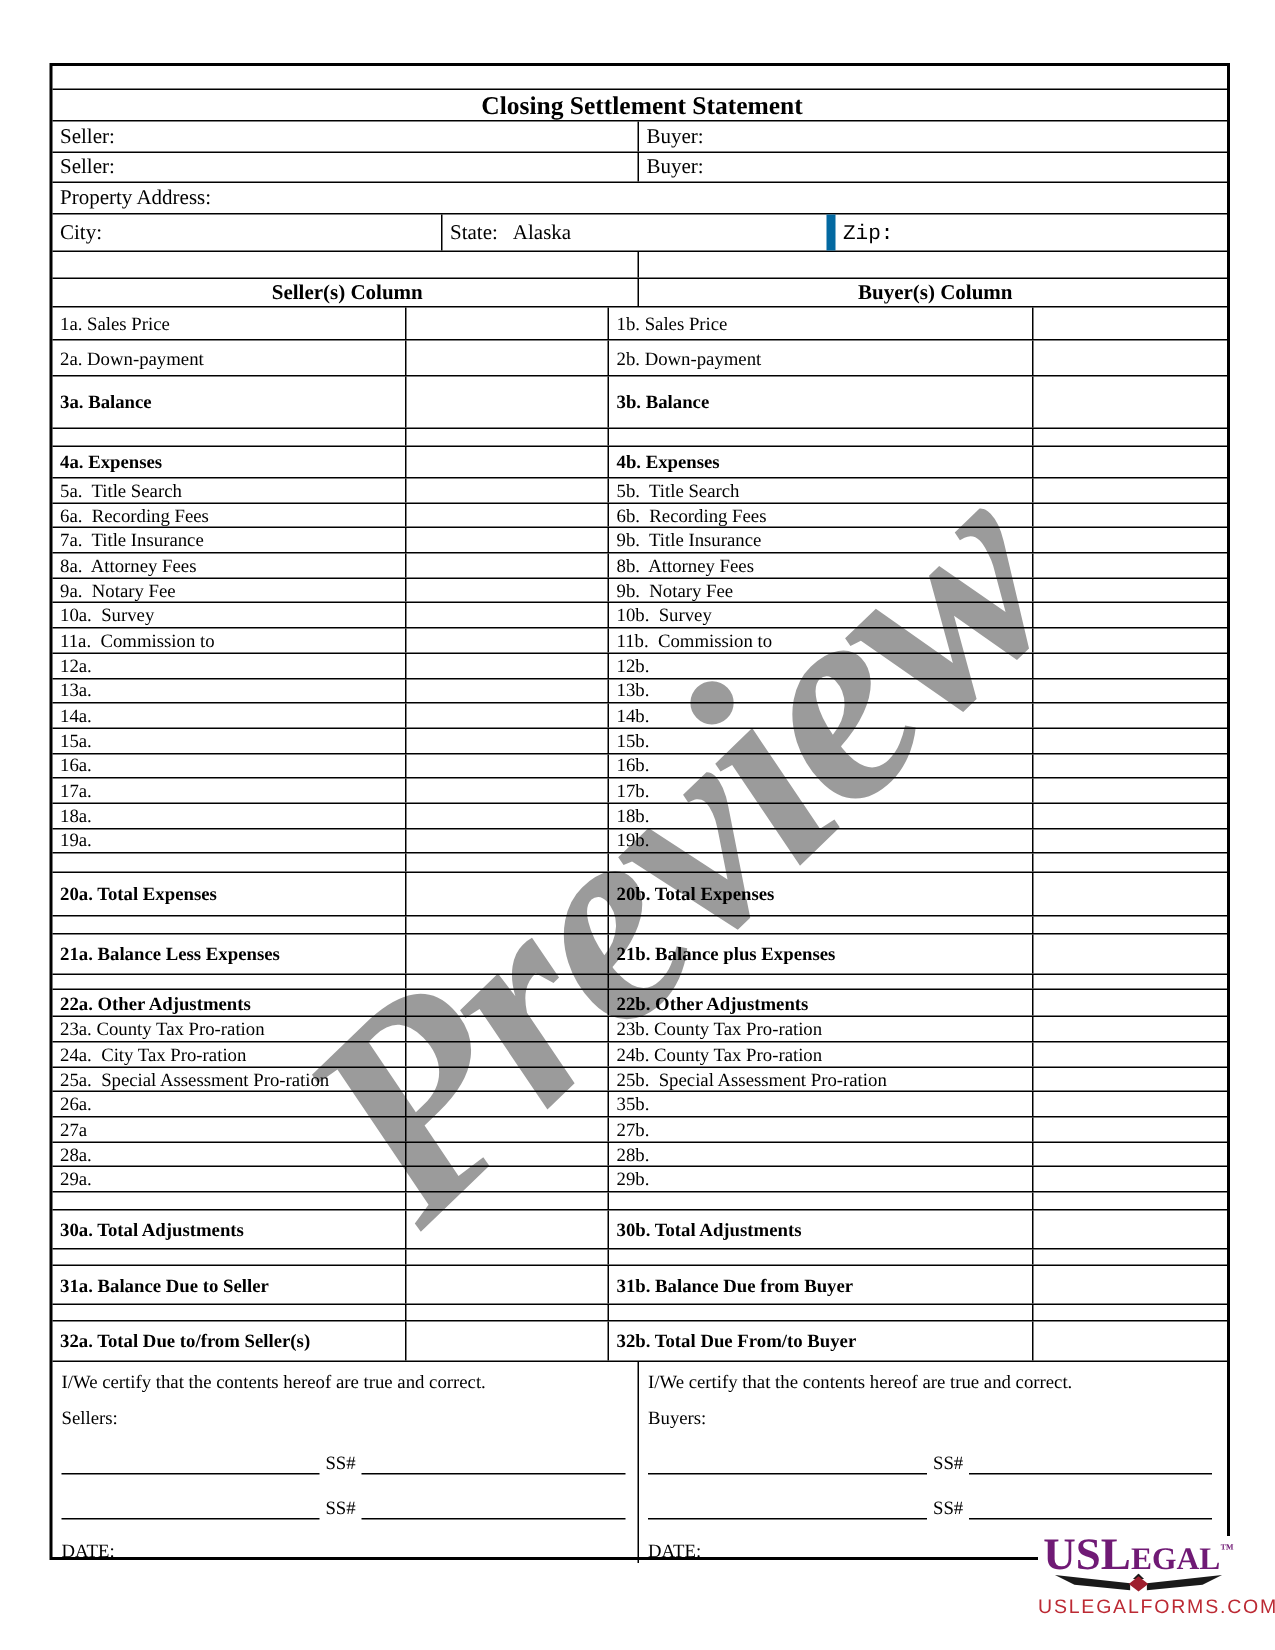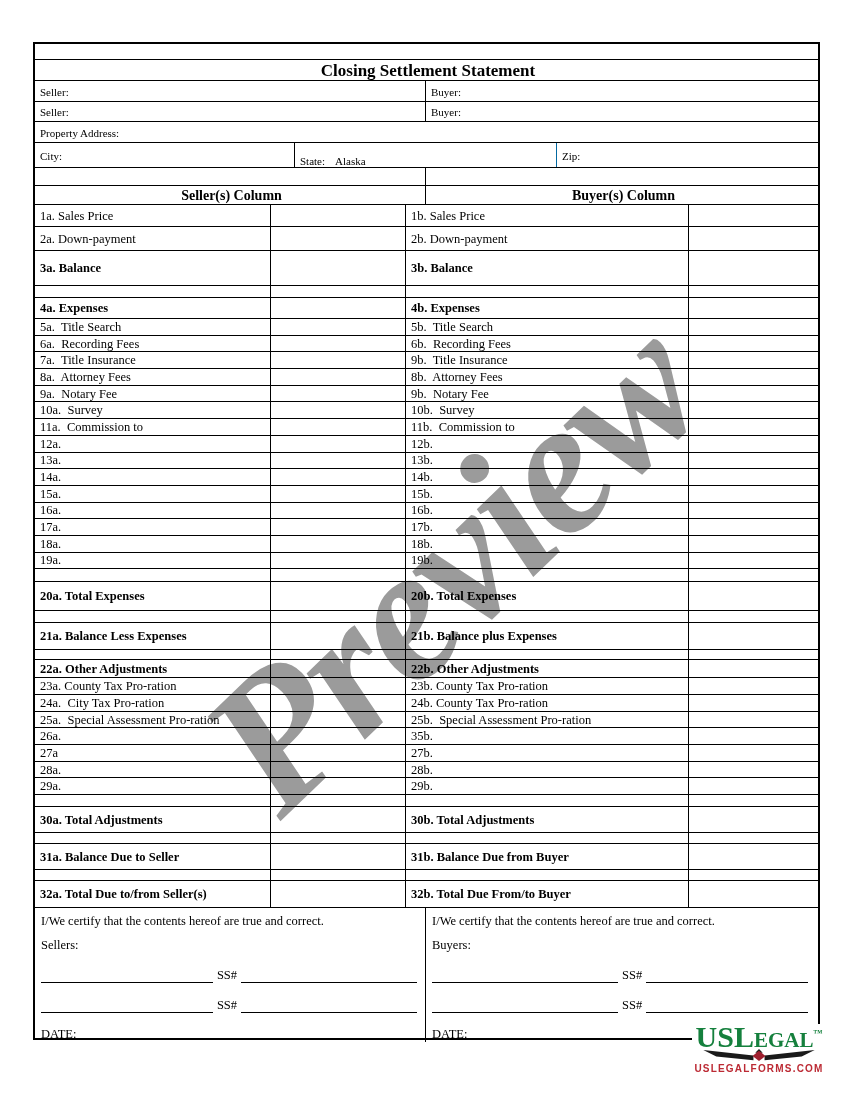--- a/index.html
+++ b/index.html
@@ -19,42 +19,42 @@
   .lL{width:236px;border-right:1px solid #000;}
   .lA{width:135px;border-right:1px solid #000;}
   .rL{width:283px;border-right:1px solid #000;}
   .rA{width:109px;}
   .s{height:16.7px;}
   .b .lL,.b .rL{font-weight:bold;}
   .full{width:783px;}
   .half1{width:391px;border-right:1px solid #000;}
   .half2{width:392px;}
   .cw1{width:260px;border-right:1px solid #000;}
-  .cw2{width:262px;border-right:1px solid #0369a1;align-items:flex-end;}
-  .cw3{width:261px;}
+  .cw2{width:262px;border-right:6px solid #0369a1;}
+  .cw3{width:261px;font-family:Liberation Mono, monospace;}
   .titlecell{justify-content:center;font-weight:bold;font-size:17px;}
   .colhead{justify-content:center;font-weight:bold;font-size:14px;}
-  .hdr{font-size:11px;}
+  .hdr{font-size:14px;}
   .statev{margin-left:10px;}
   .certRow{flex:1 1 auto;border-bottom:none;}
   .certCell{display:block;padding:6px 8px 0 6px;font-size:12.5px;white-space:normal;}
   .party{margin-top:9px;}
   .sigrow{margin-top:15px;display:flex;align-items:flex-end;}
   .sline{display:inline-block;border-bottom:1px solid #000;height:11px;}
   .w1{width:172px;}
   .w2{width:176px;}
   .ss{margin:0 4px;}
   .daterow{margin-top:14px;display:flex;align-items:flex-start;}
   .wdate{width:150px;margin-left:6px;}
   .logo{position:absolute;left:692px;top:1024px;width:134px;z-index:5;background:#fff;
         text-align:center;padding:0 0 4px 0;}
   .logoword{font-family:"Liberation Serif", serif;font-weight:bold;font-variant:small-caps;
-            font-size:30px;line-height:26px;color:#15803d;letter-spacing:0;}
+            font-size:30px;line-height:26px;color:#701a75;letter-spacing:0;}
   .tm{font-size:9px;vertical-align:super;line-height:0;}
-  .logosite{font-family:"Liberation Sans", sans-serif;font-weight:bold;font-size:10px;
+  .logosite{font-family:"Liberation Sans", sans-serif;font-weight:normal;font-size:13px;
             letter-spacing:1.2px;color:#bc2a34;margin-top:1px;}
   .eagle{display:block;margin:0 auto;margin-top:-1px;}
 </style>
 </head>
 <body>
 
 <div class="page">
 
   <div class="watermark">Preview</div>
 

